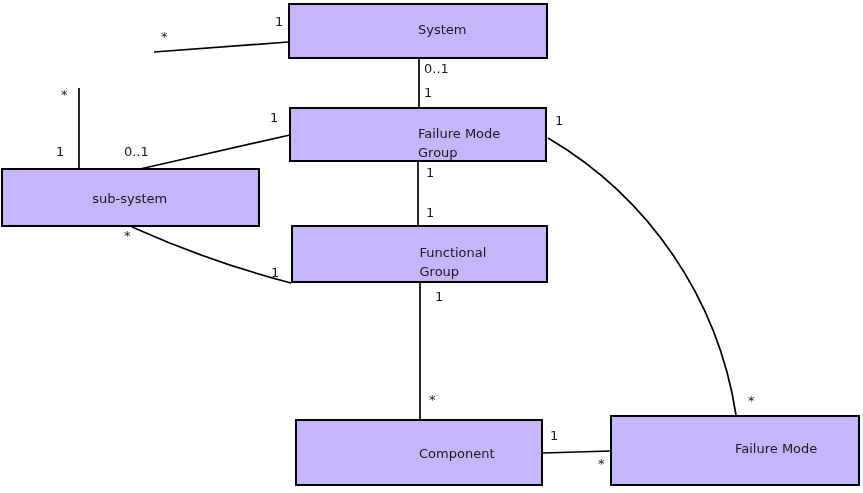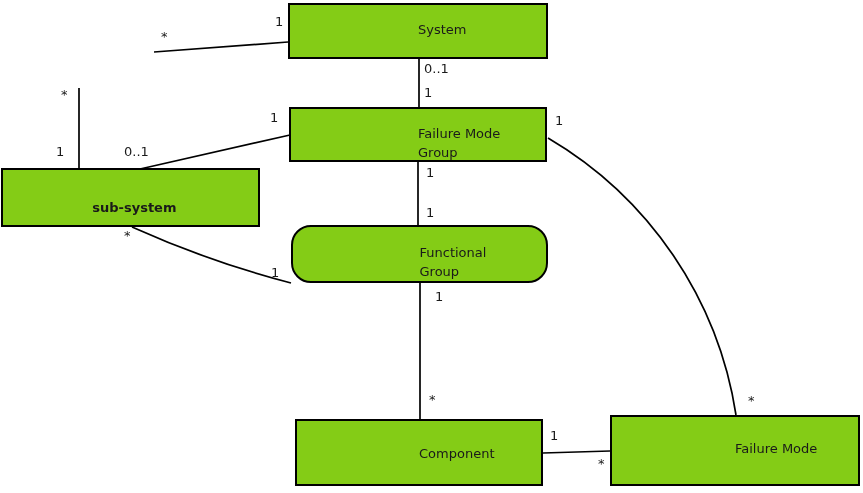--- a/index.html
+++ b/index.html
@@ -11,21 +11,21 @@
     overflow:hidden;
   }
   svg.connectors {
     position:absolute; left:0; top:0; width:863px; height:493px;
     display:block;
   }
   .node {
     position:absolute;
     box-sizing:border-box;
     border:2px solid #000;
-    background:#84cc16;
+    background:#c4b5fd;
   }
   .node-label {
     position:absolute;
     font-size:13px;
     color:#1a1a1a;
     white-space:pre-line;
     line-height:16px;
   }
   .mult {
     position:absolute;
@@ -55,24 +55,24 @@
   <div class="node" style="left:288px; top:3px; width:260px; height:56px;">
     <span class="node-label" style="left:50%; top:17px;">System</span>
   </div>
 
   <div class="node" style="left:289px; top:107px; width:258px; height:55px;">
     <span class="node-label" style="left:50%; top:15px; line-height:19px;">Failure Mode
 Group</span>
   </div>
 
   <div class="node" style="left:1px; top:168px; width:259px; height:59px;">
-    <span class="node-label" style="left:35%; top:30px;font-weight:bold;">sub-system</span>
+    <span class="node-label" style="left:35%; top:21px;">sub-system</span>
   </div>
 
-  <div class="node" style="left:291px; top:225px; width:257px; height:58px;border-radius:20px;">
+  <div class="node" style="left:291px; top:225px; width:257px; height:58px;">
     <span class="node-label" style="left:50%; top:16px; line-height:19px;">Functional
 Group</span>
   </div>
 
   <div class="node" style="left:295px; top:419px; width:248px; height:67px;">
     <span class="node-label" style="left:50%; top:25px;">Component</span>
   </div>
 
   <div class="node" style="left:610px; top:415px; width:250px; height:71px;">
     <span class="node-label" style="left:50%; top:24px;">Failure Mode</span>

